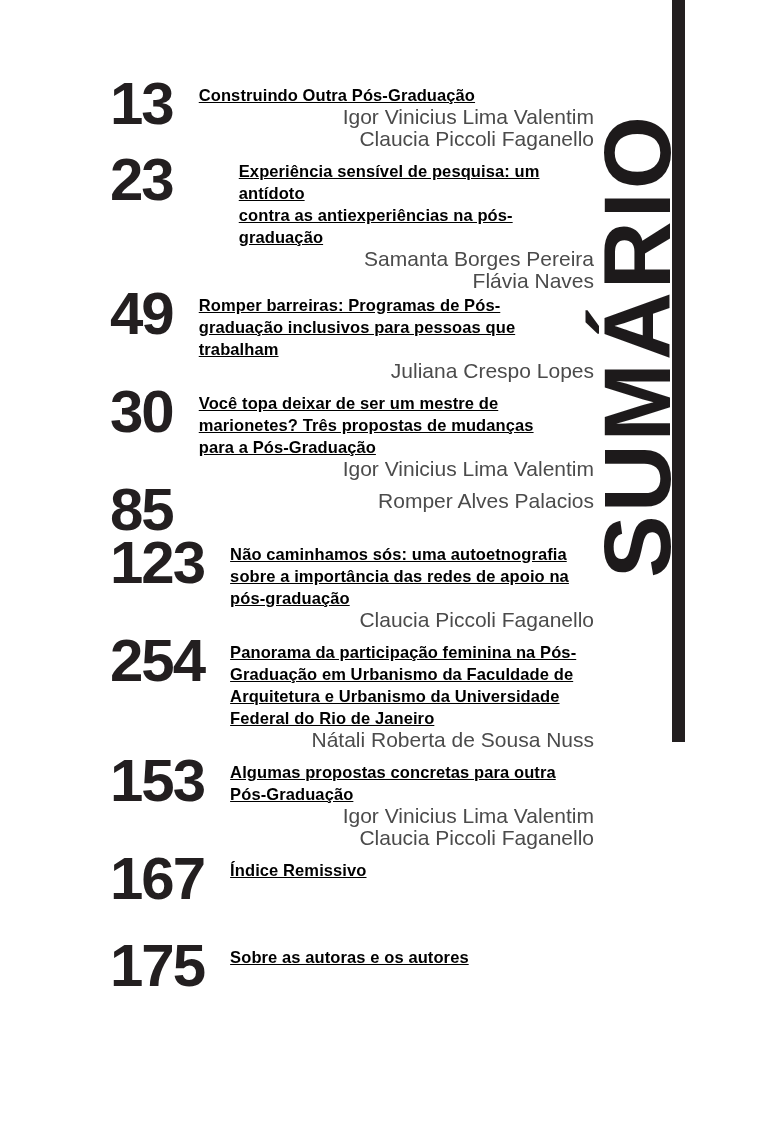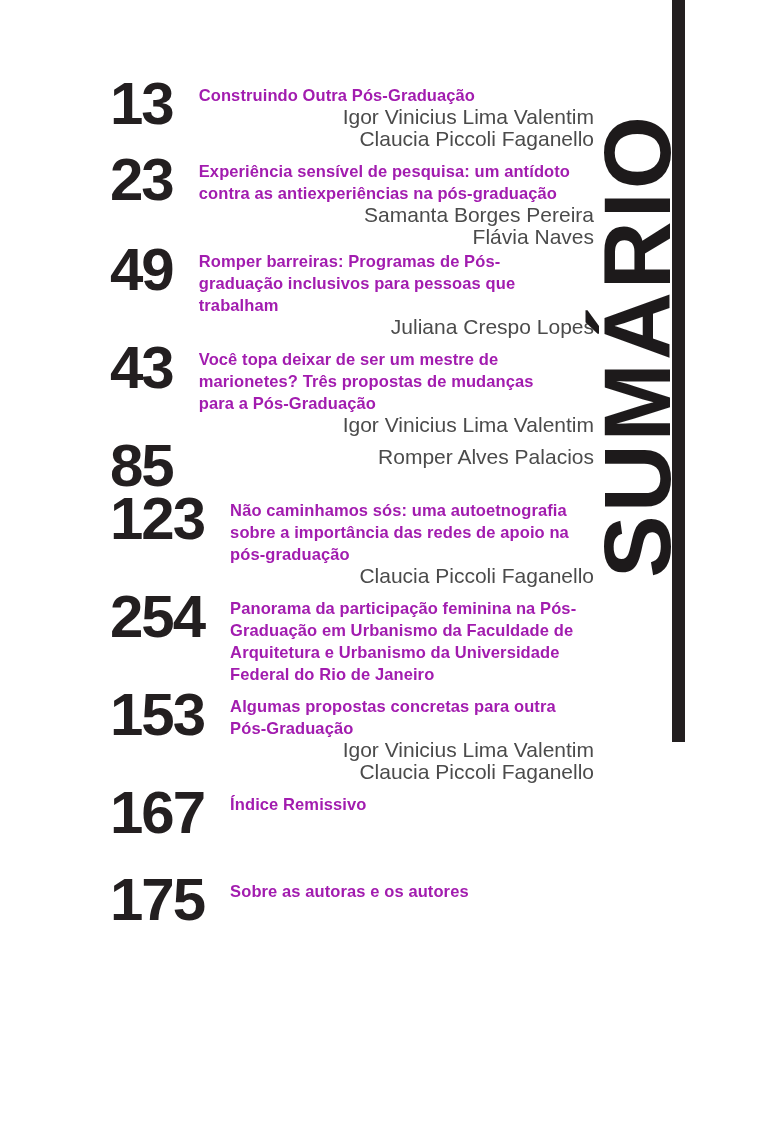--- a/index.html
+++ b/index.html
@@ -17,40 +17,41 @@
   .toc{
     position:absolute;
     left:110px;top:84px;
     width:484px;
   }
   .entry{
     display:flex;
     align-items:flex-start;
     margin-bottom:10px;
   }
-  .entry.tight{margin-bottom:2px;}
+  .entry.tight{margin-bottom:2px;gap:40px;}
   .entry.space-after{margin-bottom:44px;}
   .num{
     flex:0 0 auto;
     font-size:60px;
     font-weight:bold;
     line-height:46px;
     letter-spacing:-2px;
     margin-top:-3px;
     margin-right:26px;
     color:#231f20;
   }
   .txt{flex:1 1 auto;min-width:0;}
   .title{
     font-size:16.5px;
     font-weight:bold;
     line-height:22px;
     letter-spacing:0.1px;
     white-space:pre-line;
-    color:#a21caf;
+    color:#000000;
+    text-decoration:underline;
   }
   .authors{
     font-size:21px;
     line-height:22px;
     white-space:pre-line;
     text-align:right;
     color:#4b4b4b;
   }
 
   
@@ -104,21 +105,21 @@
       <div class="num">49</div>
       <div class="txt">
         <div class="title">Romper barreiras: Programas de Pós-
 graduação inclusivos para pessoas que
 trabalham</div>
         <div class="authors">Juliana Crespo Lopes</div>
       </div>
     </div>
 
     <div class="entry">
-      <div class="num">43</div>
+      <div class="num">30</div>
       <div class="txt">
         <div class="title">Você topa deixar de ser um mestre de
 marionetes? Três propostas de mudanças
 para a Pós-Graduação</div>
         <div class="authors">Igor Vinicius Lima Valentim</div>
       </div>
     </div>
 
     <div class="entry">
       <div class="num">85</div>
@@ -138,20 +139,21 @@
       </div>
     </div>
 
     <div class="entry">
       <div class="num">254</div>
       <div class="txt">
         <div class="title">Panorama da participação feminina na Pós-
 Graduação em Urbanismo da Faculdade de
 Arquitetura e Urbanismo da Universidade
 Federal do Rio de Janeiro</div>
+        <div class="authors">Nátali Roberta de Sousa Nuss</div>
       </div>
     </div>
 
     <div class="entry">
       <div class="num">153</div>
       <div class="txt">
         <div class="title">Algumas propostas concretas para outra
 Pós-Graduação</div>
         <div class="authors">Igor Vinicius Lima Valentim
 Claucia Piccoli Faganello</div>

